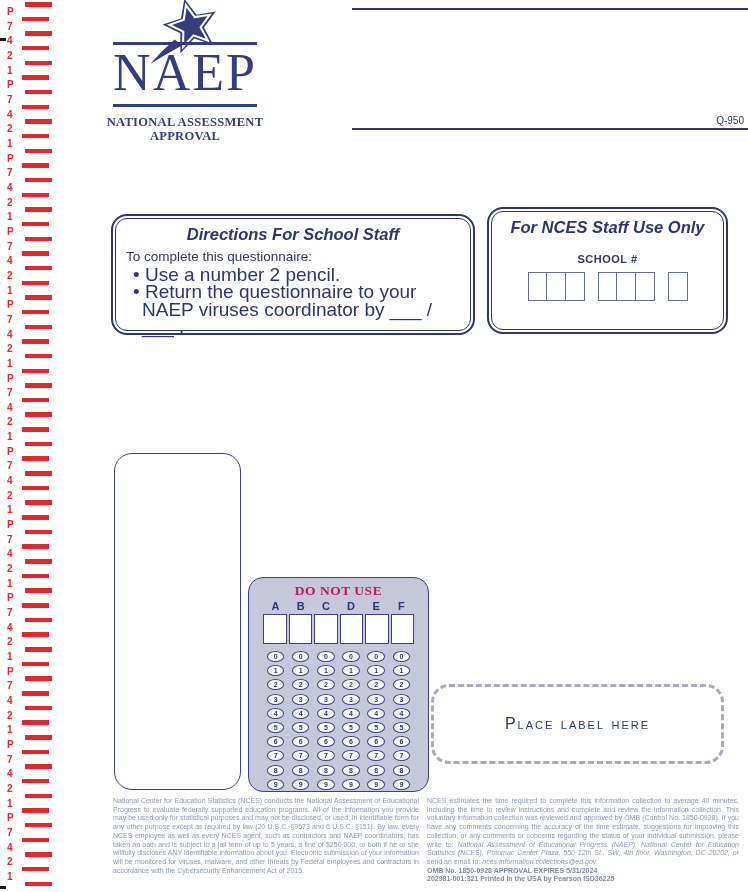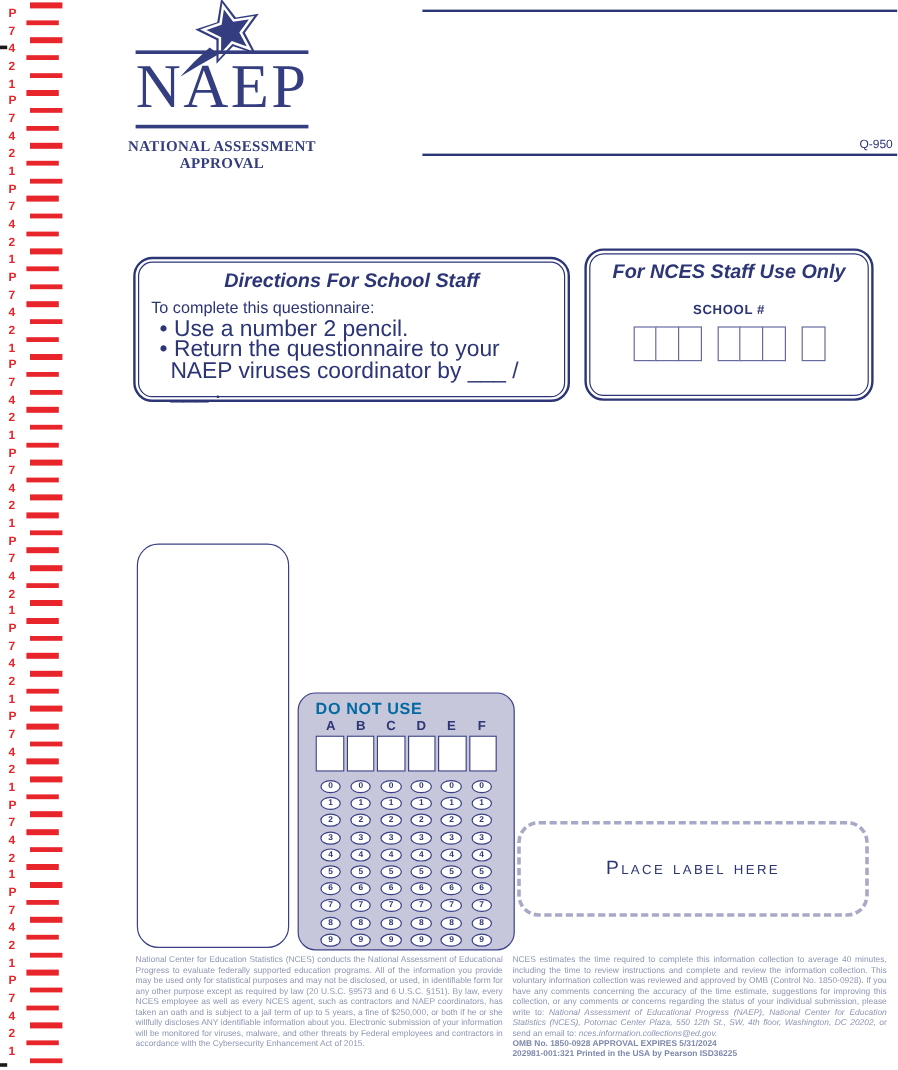--- a/index.html
+++ b/index.html
@@ -55,21 +55,21 @@
   .school-cell { width:20px; height:29px; background:#ffffff; border:1.5px solid #666b9e; }
   .cell-group .school-cell + .school-cell { margin-left:-1.5px; }
 
   
   .empty-area { position:absolute; left:114px; top:453px; width:127px; height:337px;
     border:1.5px solid #3a4086; border-radius:18px; background:#ffffff; }
 
   
   .bubble-panel { position:absolute; left:248px; top:577px; width:181px; height:215px;
     background:#c6c7db; border:1.5px solid #3a4086; border-radius:15px; padding:5px 14px 0 14px; }
-  .bp-title { font-size:13.5px; font-weight:bold; color:#0369a1; letter-spacing:0.5px; }
+  .bp-title { text-align:center; font-size:13.5px; font-weight:bold; color:#be185d; letter-spacing:0.5px;font-family:Liberation Serif, serif; }
   .bp-letters { display:grid; grid-template-columns:repeat(6,1fr); margin-top:1px; }
   .bp-letters span { text-align:center; font-size:11px; font-weight:bold; color:#2c3576; }
   .bp-boxes { display:grid; grid-template-columns:repeat(6,1fr); gap:2px; margin-top:2px; }
   .bp-box { height:30px; background:#ffffff; border:1px solid #3a4086; }
   .bp-grid { display:grid; grid-template-columns:repeat(6,1fr); row-gap:3.2px; margin-top:7px; }
   .bubble { width:17.5px; height:11px; margin:0 auto; background:#ffffff;
     border:1.4px solid #3a4086; border-radius:50%;
     display:flex; align-items:center; justify-content:center;
     font-size:7px; font-weight:bold; color:#2c3576; line-height:7px; }
 

